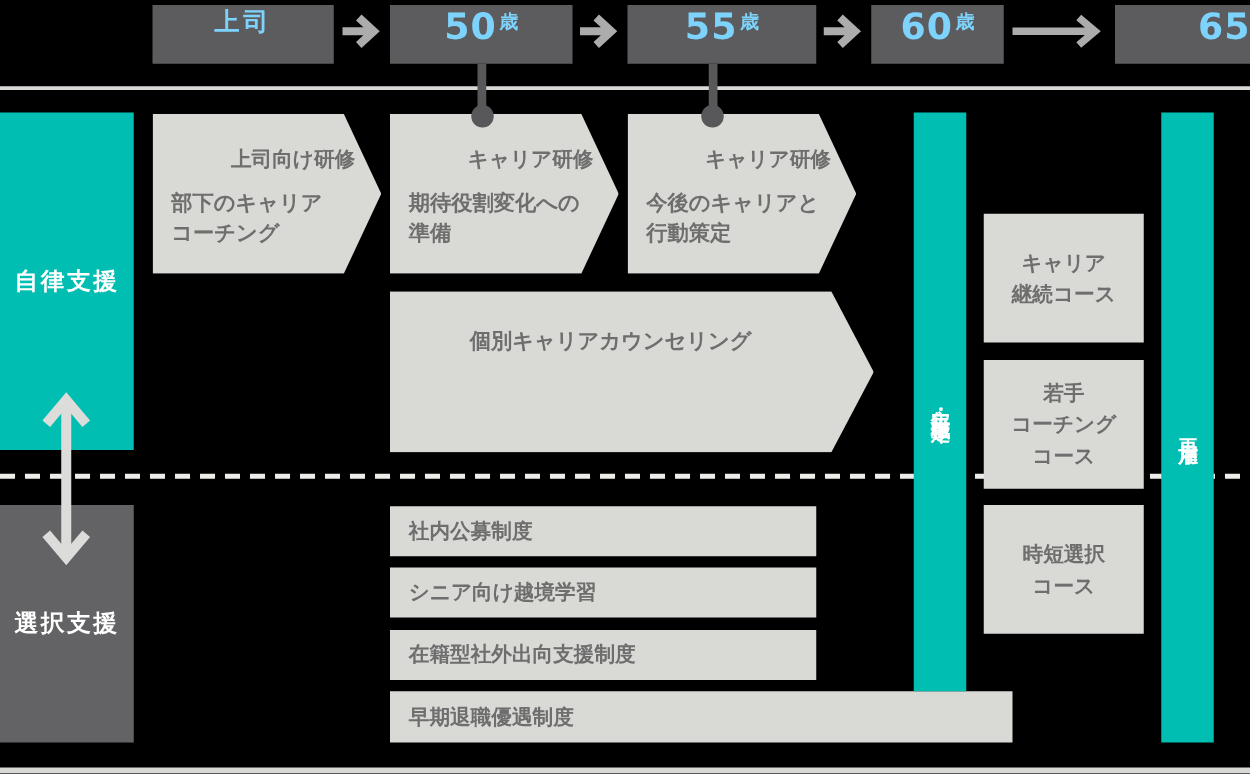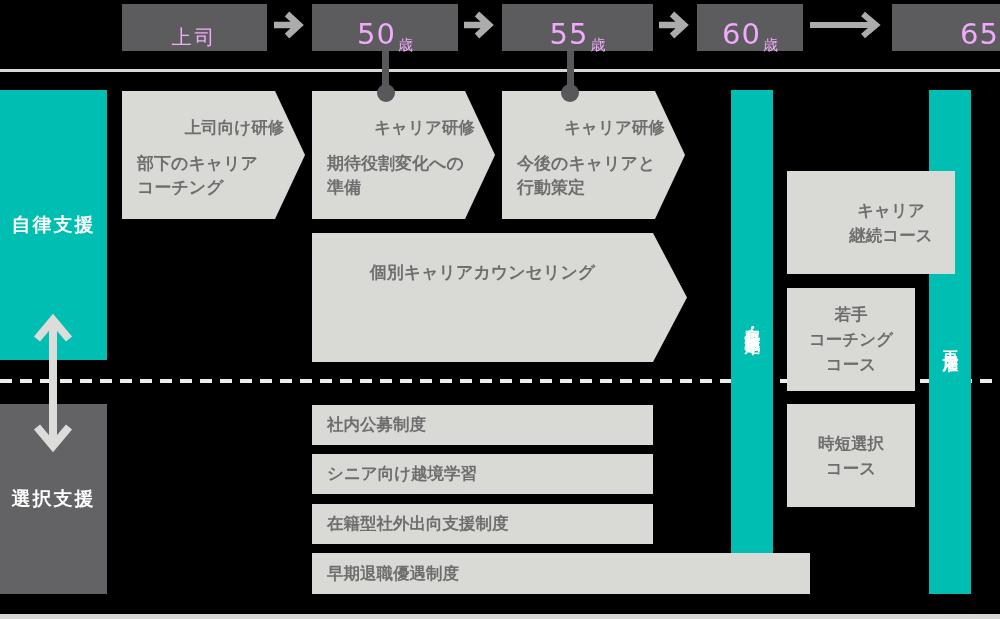--- a/index.html
+++ b/index.html
@@ -4,23 +4,23 @@
 <style>
   html,body{margin:0;padding:0;background:#000;}
   .canvas{
     position:relative;width:1000px;height:619px;background:#000;
     font-family:"DejaVu Sans","Liberation Sans",sans-serif;
     overflow:hidden;
   }
   .abs{position:absolute;}
   
   .topbox{
-    top:4px;height:47px;background:#5C5C5E;color:#f0abfc;
-    display:flex;align-items:flex-end;justify-content:center;
-    font-weight:normal;
+    top:4px;height:47px;background:#5C5C5E;color:#7dd3fc;
+    display:flex;align-items:flex-start;justify-content:center;
+    font-weight:bold;
   }
   .topbox .boss{font-size:20px;letter-spacing:3px;}
   .topbox .num{font-size:29px;letter-spacing:1px;}
   .topbox .unit{font-size:15px;margin-left:2px;transform:translateY(4px);}
   
   .hline{left:0;top:69px;width:1000px;height:2.5px;background:#D8D8D5;z-index:1;}
   
   .stem{width:7px;top:51px;height:41px;background:#58585A;z-index:6;}
   .dot{width:18px;height:18px;border-radius:50%;background:#58585A;top:84px;z-index:6;}
   
@@ -31,21 +31,21 @@
   
   .lane{
     left:0;width:107px;display:flex;align-items:center;justify-content:center;
     color:#fff;font-weight:bold;font-size:19px;letter-spacing:2px;z-index:2;
   }
   .lane-autonomy{top:90px;height:270px;background:#01BEB2;}
   .lane-selection{top:404px;height:190px;background:#636365;}
   
   .lightbox{background:#D9D9D6;color:#6E6E6E;font-weight:bold;z-index:2;}
   .chev{clip-path:polygon(0 0,calc(100% - 30px) 0,100% 50%,calc(100% - 30px) 100%,0 100%);}
-  .chev-big{clip-path:polygon(0 0,calc(100% - 34px) 0,100% 50%,calc(100% - 34px) 100%,0 100%);}
+  .chev-big{clip-path:polygon(0 0,calc(100% - 34px) 0,100% 50%,calc(100% - 34px) 100%,0 100%);padding-left:12px;}
   .pbox{top:91px;width:183px;height:128px;}
   .ptitle{position:absolute;top:26px;left:0;width:calc(100% - 30px);text-align:center;font-size:16.5px;padding-left:36px;}
   .pbody{position:absolute;top:61px;left:15px;font-size:17px;line-height:23.5px;}
   .cbox{left:312px;top:233px;width:375px;height:129px;}
   .ctitle{position:absolute;top:28px;left:0;width:calc(100% - 34px);text-align:center;font-size:17px;}
   .cbody{position:absolute;top:67px;left:16px;font-size:17.5px;line-height:25px;}
   
   .listbox{
     left:312px;width:326px;height:40px;display:flex;align-items:center;
     padding-left:15px;box-sizing:content-box;font-size:16.5px;
@@ -174,21 +174,21 @@
     <span>早期退職優遇制度</span>
   </div>
 
   <div class="abs vbar" style="left:731px;top:90px;height:463px;">
     <span class="vtext" style="font-size:15.5px;letter-spacing:2px;">定年・役職定年</span>
   </div>
   <div class="abs vbar" style="left:929px;top:90px;height:504px;">
     <span class="vtext">再雇用</span>
   </div>
 
-  <div class="abs lightbox coursebox" style="top:171px;padding-left:40px;">
+  <div class="abs lightbox coursebox" style="top:171px;">
     <div>キャリア</div>
     <div>継続コース</div>
   </div>
   <div class="abs lightbox coursebox" style="top:288px;">
     <div>若手</div>
     <div>コーチング</div>
     <div>コース</div>
   </div>
   <div class="abs lightbox coursebox" style="top:404px;">
     <div>時短選択</div>

